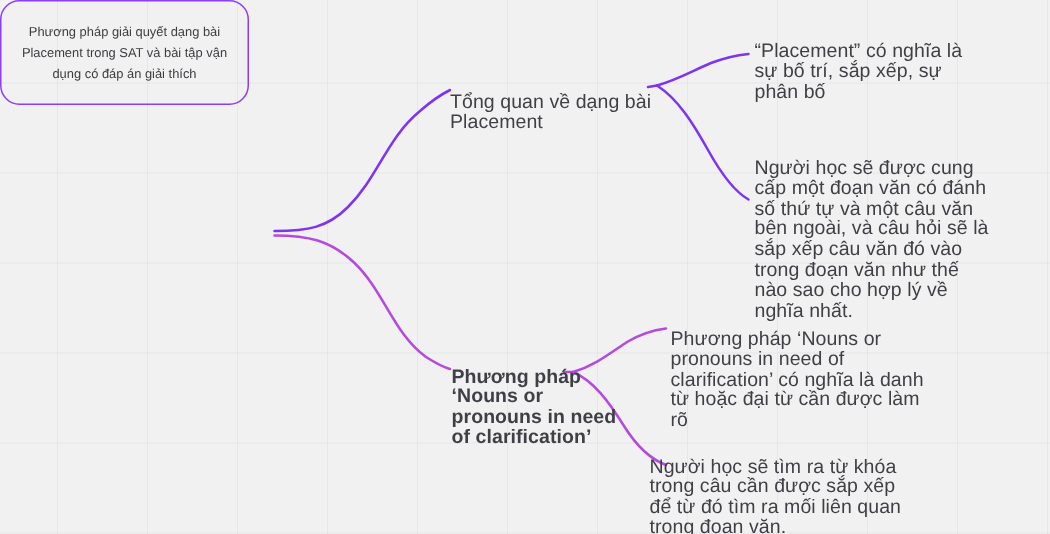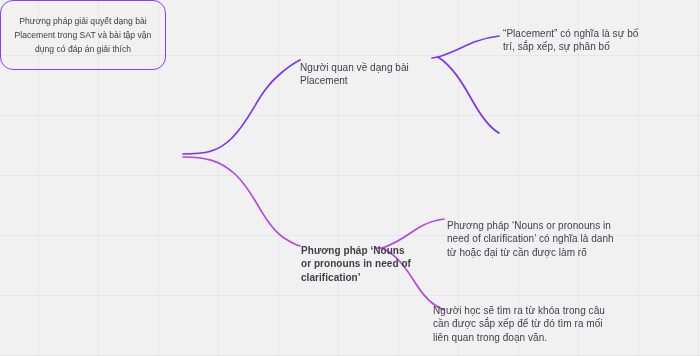--- a/index.html
+++ b/index.html
@@ -29,21 +29,21 @@
     position: absolute;
     left: 0;
     top: 0;
     width: 700px;
     height: 356px;
     pointer-events: none;
   }
   .node {
     position: absolute;
     color: #3f3f46;
-    font-size: 10px;
+    font-size: 13px;
     line-height: 13.6px;
     letter-spacing: 0.05px;
     white-space: pre-line;
   }
   #root-node {
     left: 17px;
     top: 119px;
     width: 166px;
     height: 70px;
     box-sizing: border-box;
@@ -117,27 +117,30 @@
     <path d="M 382 248 C 396 244, 406 236, 418 228 C 428 222, 436 220, 444 219" fill="none" stroke="#b44ae0" stroke-width="1.7" stroke-linecap="round"></path>
 
     <path d="M 382 248 C 396 254, 406 268, 416 284 C 426 300, 436 307, 444 310" fill="none" stroke="#b44ae0" stroke-width="1.7" stroke-linecap="round"></path>
   </svg>
 
   <div id="root-node">
     <div class="node-text">Phương pháp giải quyết dạng bài Placement trong SAT và bài tập vận dụng có đáp án giải thích</div>
   </div>
 
   <div class="node" id="node-overview">
-    <span>Người quan về dạng bài Placement</span>
+    <span>Tổng quan về dạng bài Placement</span>
   </div>
 
   <div class="node" id="node-overview-def">
     <span>“Placement” có nghĩa là sự bố trí, sắp xếp, sự phân bố</span>
   </div>
 
+  <div class="node" id="node-overview-detail">
+    <span>Người học sẽ được cung cấp một đoạn văn có đánh số thứ tự và một câu văn bên ngoài, và câu hỏi sẽ là sắp xếp câu văn đó vào trong đoạn văn như thế nào sao cho hợp lý về nghĩa nhất.</span>
+  </div>
 
   <div class="node" id="node-method">
     <span>Phương pháp ‘Nouns or pronouns in need of clarification’</span>
   </div>
 
   <div class="node" id="node-method-def">
     <span>Phương pháp ‘Nouns or pronouns in need of clarification’ có nghĩa là danh từ hoặc đại từ cần được làm rõ</span>
   </div>
 
   <div class="node" id="node-method-detail">

